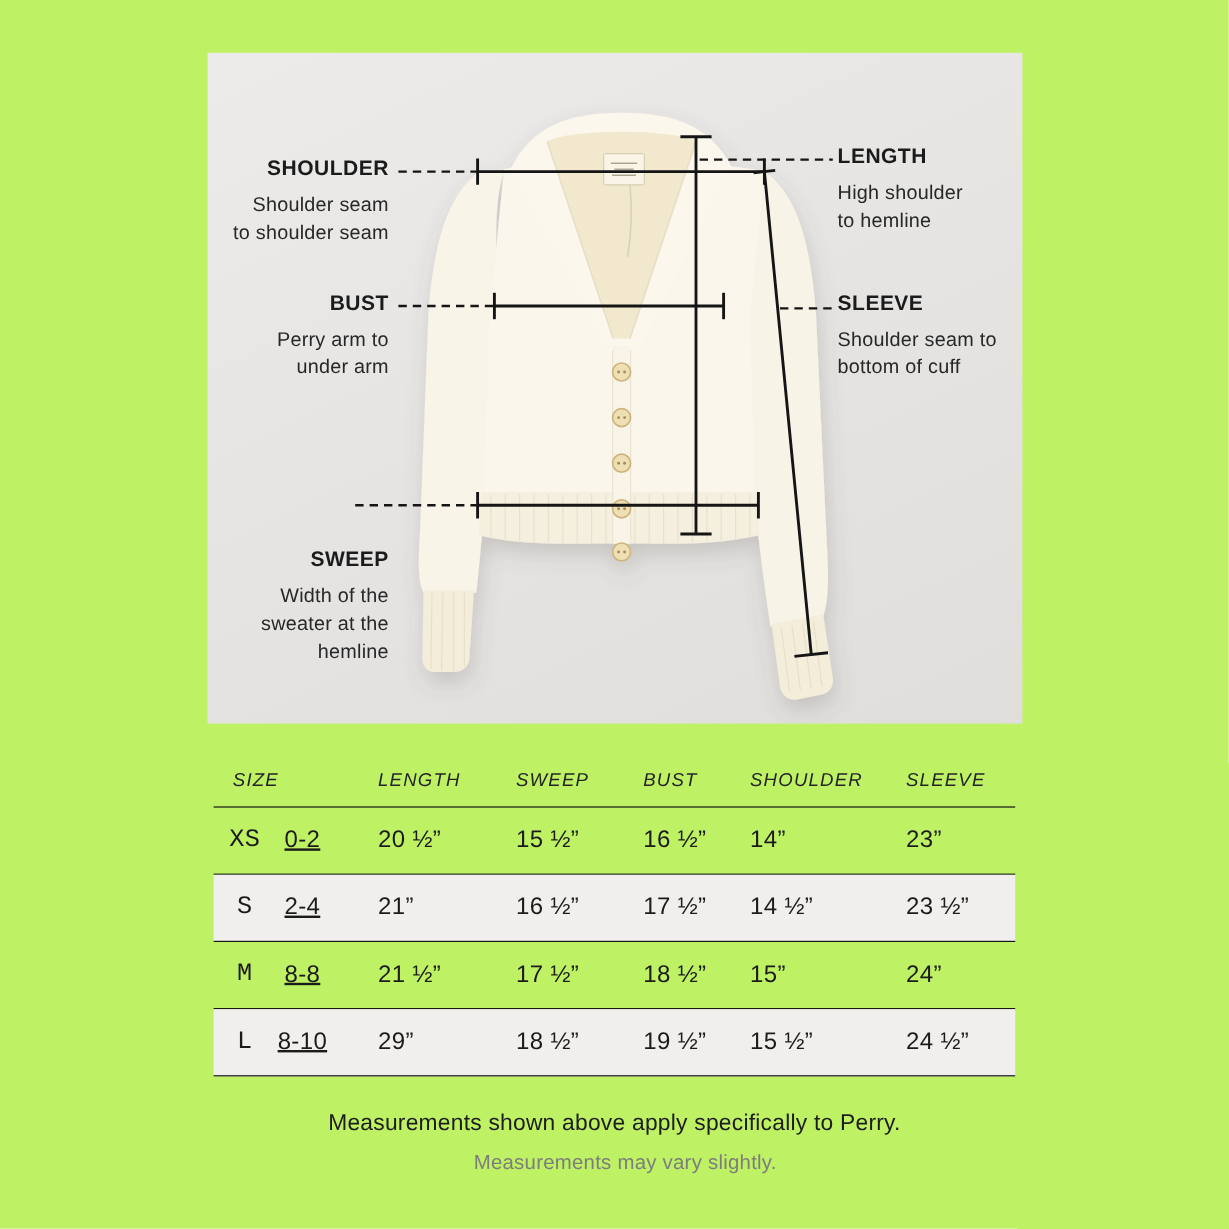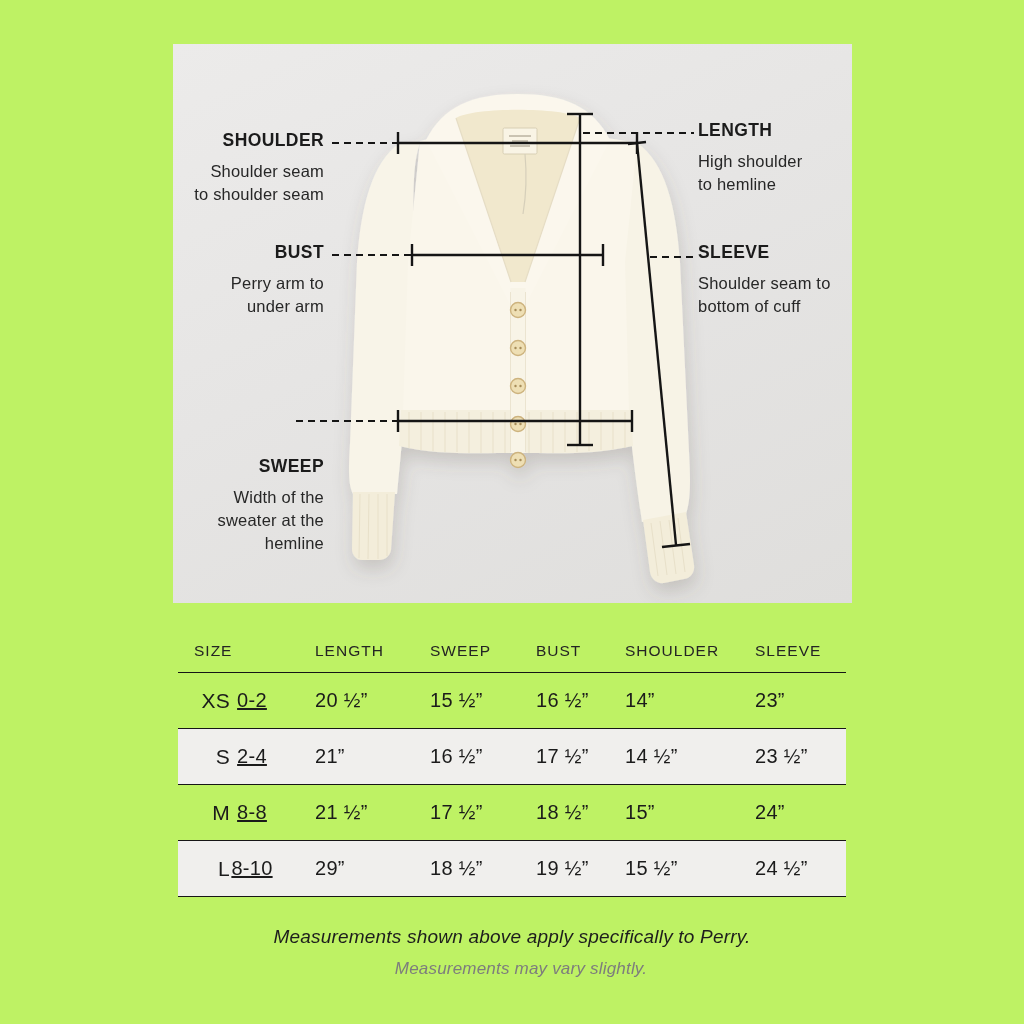--- a/index.html
+++ b/index.html
@@ -17,35 +17,35 @@
   .ann.right{text-align:right;}
   .ann.left{text-align:left;}
   .ann-title{font-size:17.5px;font-weight:bold;letter-spacing:.4px;color:#1b1b1b;margin-bottom:9px;}
   .ann-line{font-size:16.5px;line-height:23px;color:#272727;letter-spacing:.2px;}
   
   .size-table{position:absolute;left:178px;top:630px;width:668px;}
   .thead{
     display:grid;grid-template-columns:96px 145px 106px 89px 130px 102px;
     height:43px;align-items:center;border-bottom:1.5px solid #161616;box-sizing:border-box;
   }
-  .th{font-size:15.5px;letter-spacing:1px;color:#242424;}
+  .th{font-size:15.5px;letter-spacing:1px;color:#242424;font-style:italic;}
   .th.first{padding-left:16px;}
   .th.pl-l{padding-left:41px;}
   .th.pl-s{padding-left:11px;}
   .trow{
     display:grid;grid-template-columns:52px 44px 145px 106px 89px 130px 102px;
     height:56px;align-items:center;border-bottom:1.5px solid #161616;box-sizing:border-box;
   }
   .c{font-size:20px;color:#1b1b1b;letter-spacing:.3px;}
-  .c.letter{text-align:right;font-size:21px;}
+  .c.letter{text-align:center;font-size:21px;font-family:Liberation Mono, monospace;}
   .c.range{text-align:center;text-decoration:underline;}
   .c.pl-l{padding-left:41px;}
   .c.pl-s{padding-left:11px;}
   
-  .footer{position:absolute;left:0;top:926px;width:1024px;text-align:center;font-style:italic;}
+  .footer{position:absolute;left:0;top:926px;width:1024px;text-align:center;}
   .footer-primary{font-size:19px;color:#1d1d1d;letter-spacing:.2px;line-height:22px;}
   .footer-secondary{font-size:17px;color:#7d7d7d;letter-spacing:.2px;margin-top:11px;margin-left:18px;}
 </style>
 </head>
 <body>
 
 <div class="page">
 
   <div class="photo">
     <svg width="679" height="559" viewBox="0 0 679 559">

